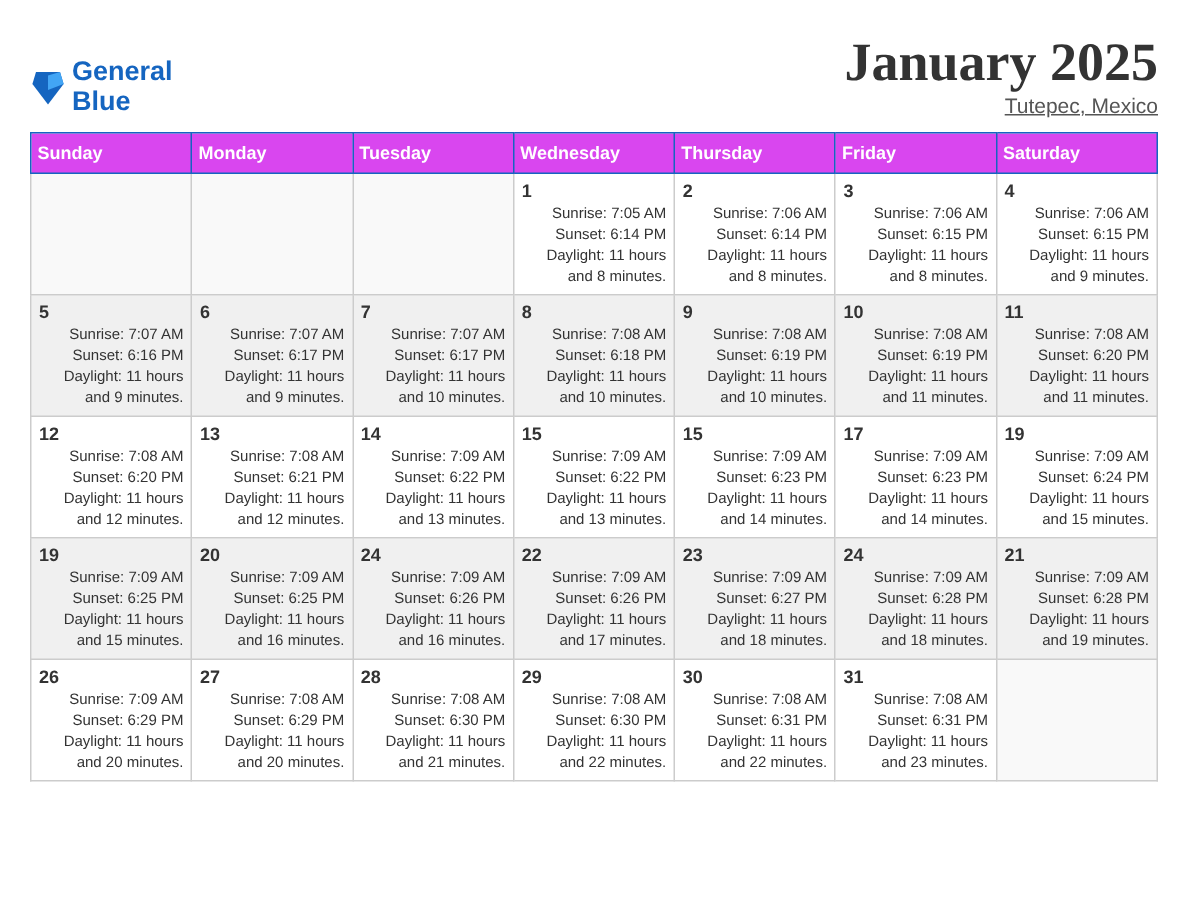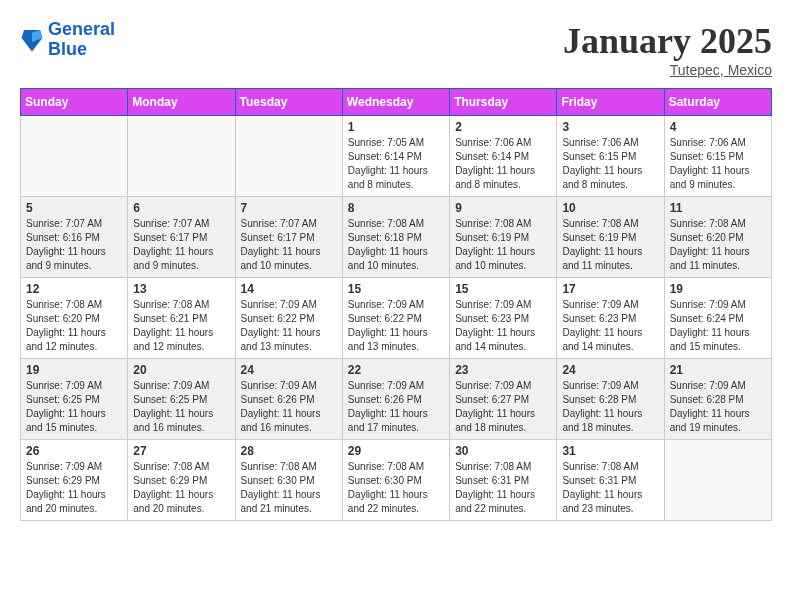--- a/index.html
+++ b/index.html
@@ -6,21 +6,21 @@
     body {
       font-family: Arial, sans-serif;
       background: #fff;
       width: 792px;
       min-height: 612px;
       padding: 20px;
     }
     .header {
       display: flex;
       justify-content: space-between;
-      align-items: flex-start;
+      align-items: flex-end;
       margin-bottom: 10px;
     }
     .logo {
       display: flex;
       align-items: center;
       gap: 4px;
     }
     .logo-text {
       font-size: 18px;
       font-weight: bold;
@@ -76,20 +76,21 @@
     }
     .day-number {
       font-weight: bold;
       font-size: 12px;
       margin-bottom: 2px;
     }
     .day-info {
       font-size: 10px;
       line-height: 1.4;
       color: #333;
+      text-align: right;
     }
     .row-shaded td {
       background: #f0f0f0;
     }
   </style>
 </head>
 <body>
 
 <div class="header">
   <div class="logo">

